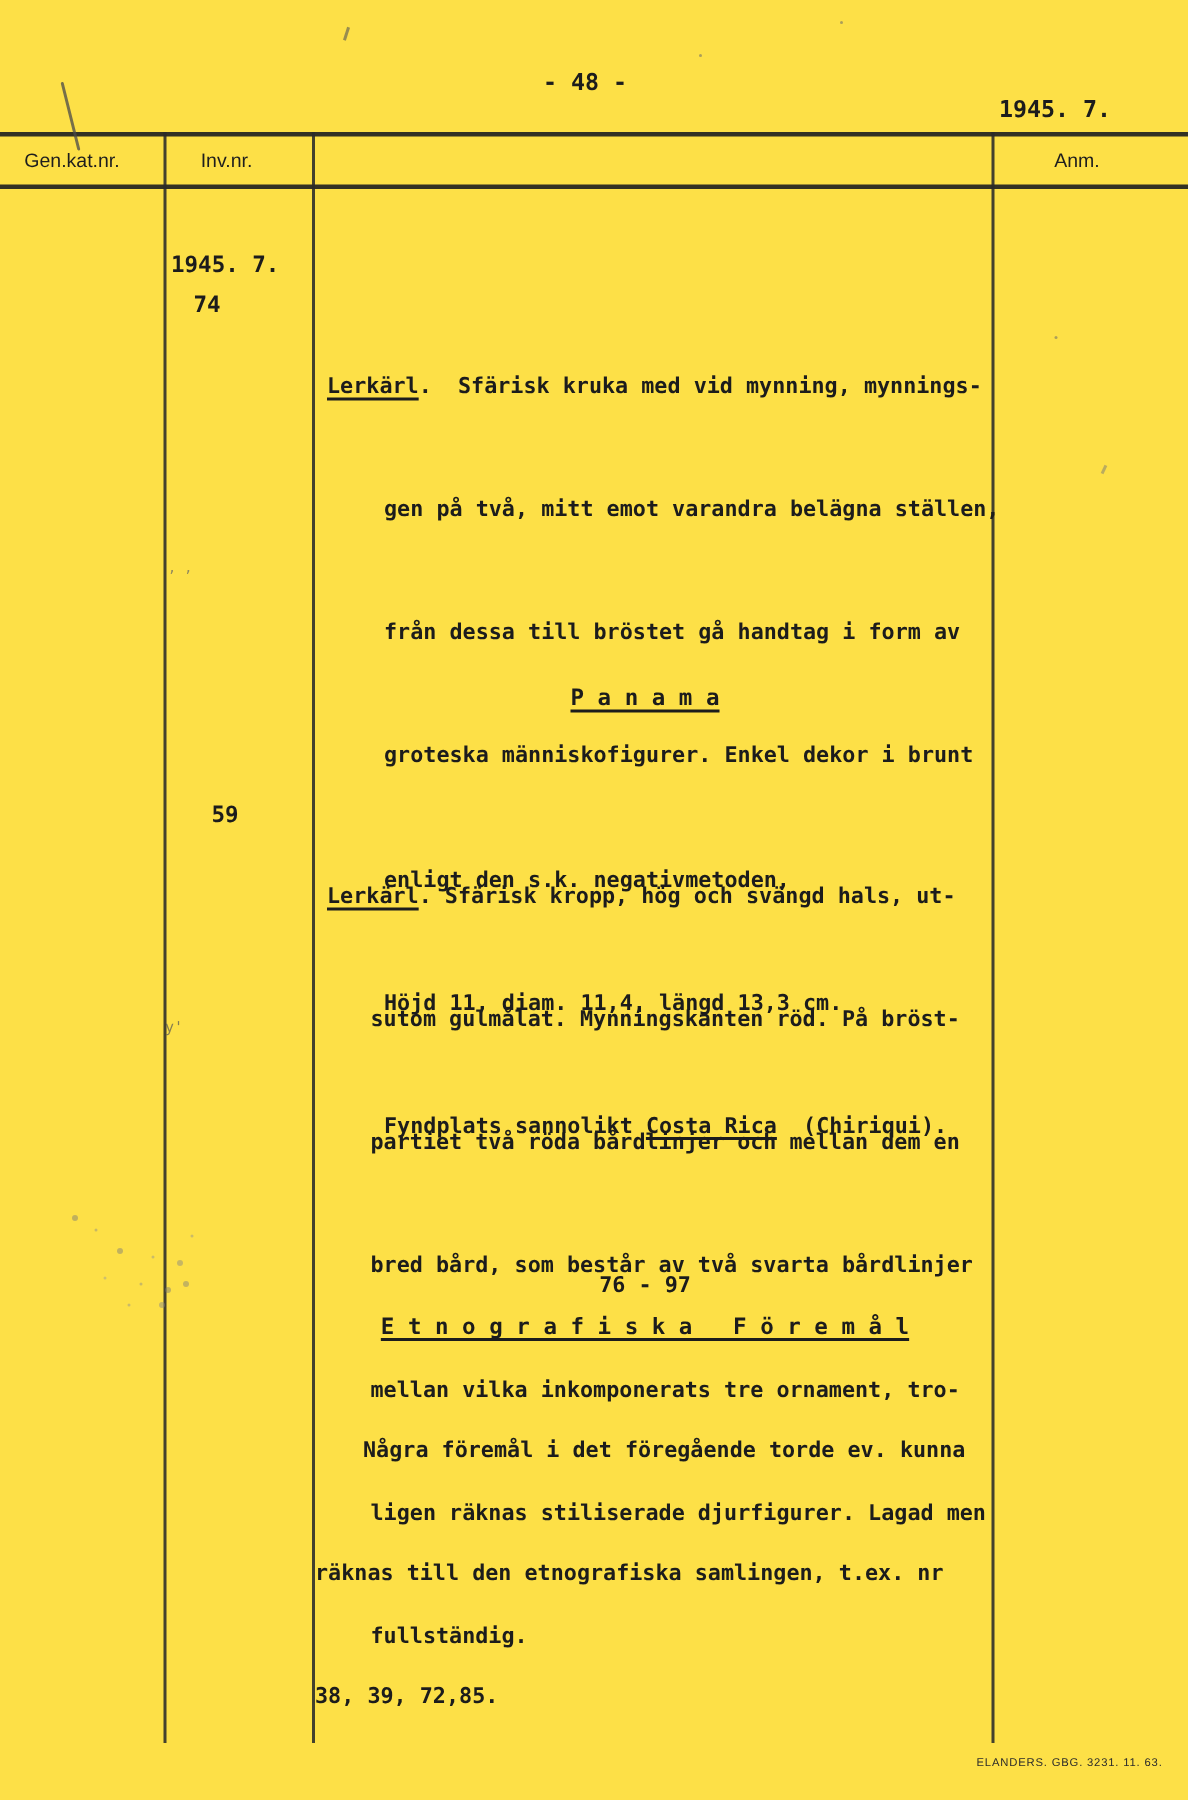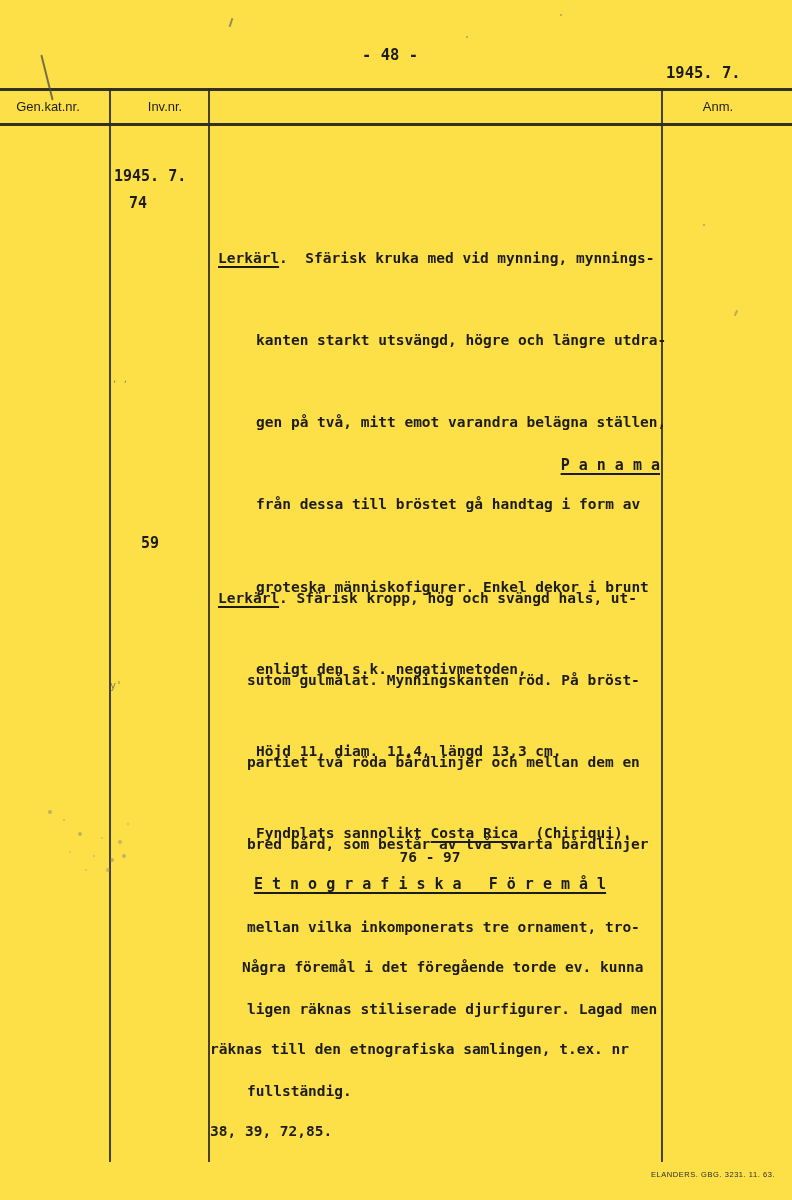--- a/index.html
+++ b/index.html
@@ -40,31 +40,31 @@
   .v2{left:208px;}
   .v3{left:661px;}
   
   .col-label{
     position:absolute;top:99px;
     font-family:"Liberation Sans",sans-serif;
     font-size:13px;color:#1e1e1e;
     text-align:center;white-space:nowrap;
   }
   .col-genkat{left:0;width:96px;}
-  .col-invnr{left:110px;width:110px;}
+  .col-invnr{left:96px;width:110px;}
   .col-anm{left:661px;width:114px;}
   
   .group-label{top:163px;left:114px;font-size:15px;}
   .invnr-74{top:190px;left:129px;font-size:15px;}
   .invnr-75{top:530px;left:141px;font-size:15px;}
   .entry-74{top:190px;left:218px;}
   .entry-74 .cont{margin-left:38px;}
   .entry-75{top:530px;left:218px;}
   .entry-75 .cont{margin-left:29px;}
-  .section-heading{top:452px;left:200px;width:460px;text-align:right;font-size:15px;}
+  .section-heading{top:452px;left:200px;width:460px;text-align:center;font-size:15px;}
   .ethno-range{top:844px;left:200px;width:460px;text-align:center;}
   .ethno-heading{top:871px;left:200px;width:460px;text-align:center;font-size:15px;}
   .ethno-para{top:899px;left:210px;}
   .ethno-para .pl-first{margin-left:32px;}
   .printer-mark{
     top:1170px;left:651px;
     font-family:"Liberation Sans",sans-serif;
     font-size:7.5px;letter-spacing:.55px;
     color:#2b2b2b;white-space:nowrap;
   }
@@ -104,21 +104,20 @@
   <div class="col-label col-genkat">Gen.kat.nr.</div>
   <div class="col-label col-invnr">Inv.nr.</div>
   <div class="col-label col-anm">Anm.</div>
 
   <div class="abs tw group-label">1945. 7.</div>
   <div class="abs tw invnr-74">74</div>
   <div class="abs tw invnr-75">59</div>
 
   <div class="abs tw entry entry-74">
     <div class="line first"><span class="u">Lerkärl</span><span>.  Sfärisk kruka med vid mynning, mynnings-</span></div>
-    <div class="line cont">kanten starkt utsvängd, högre och längre utdra-</div>
     <div class="line cont">gen på två, mitt emot varandra belägna ställen,</div>
     <div class="line cont">från dessa till bröstet gå handtag i form av</div>
     <div class="line cont">groteska människofigurer. Enkel dekor i brunt</div>
     <div class="line cont">enligt den s.k. negativmetoden,</div>
     <div class="line cont">Höjd 11, diam. 11,4, längd 13,3 cm.</div>
     <div class="line cont"><span>Fyndplats sannolikt </span><span class="u">Costa Rica</span><span>  (Chiriqui).</span></div>
   </div>
 
   <div class="abs tw section-heading"><span class="u">P a n a m a</span></div>
 

